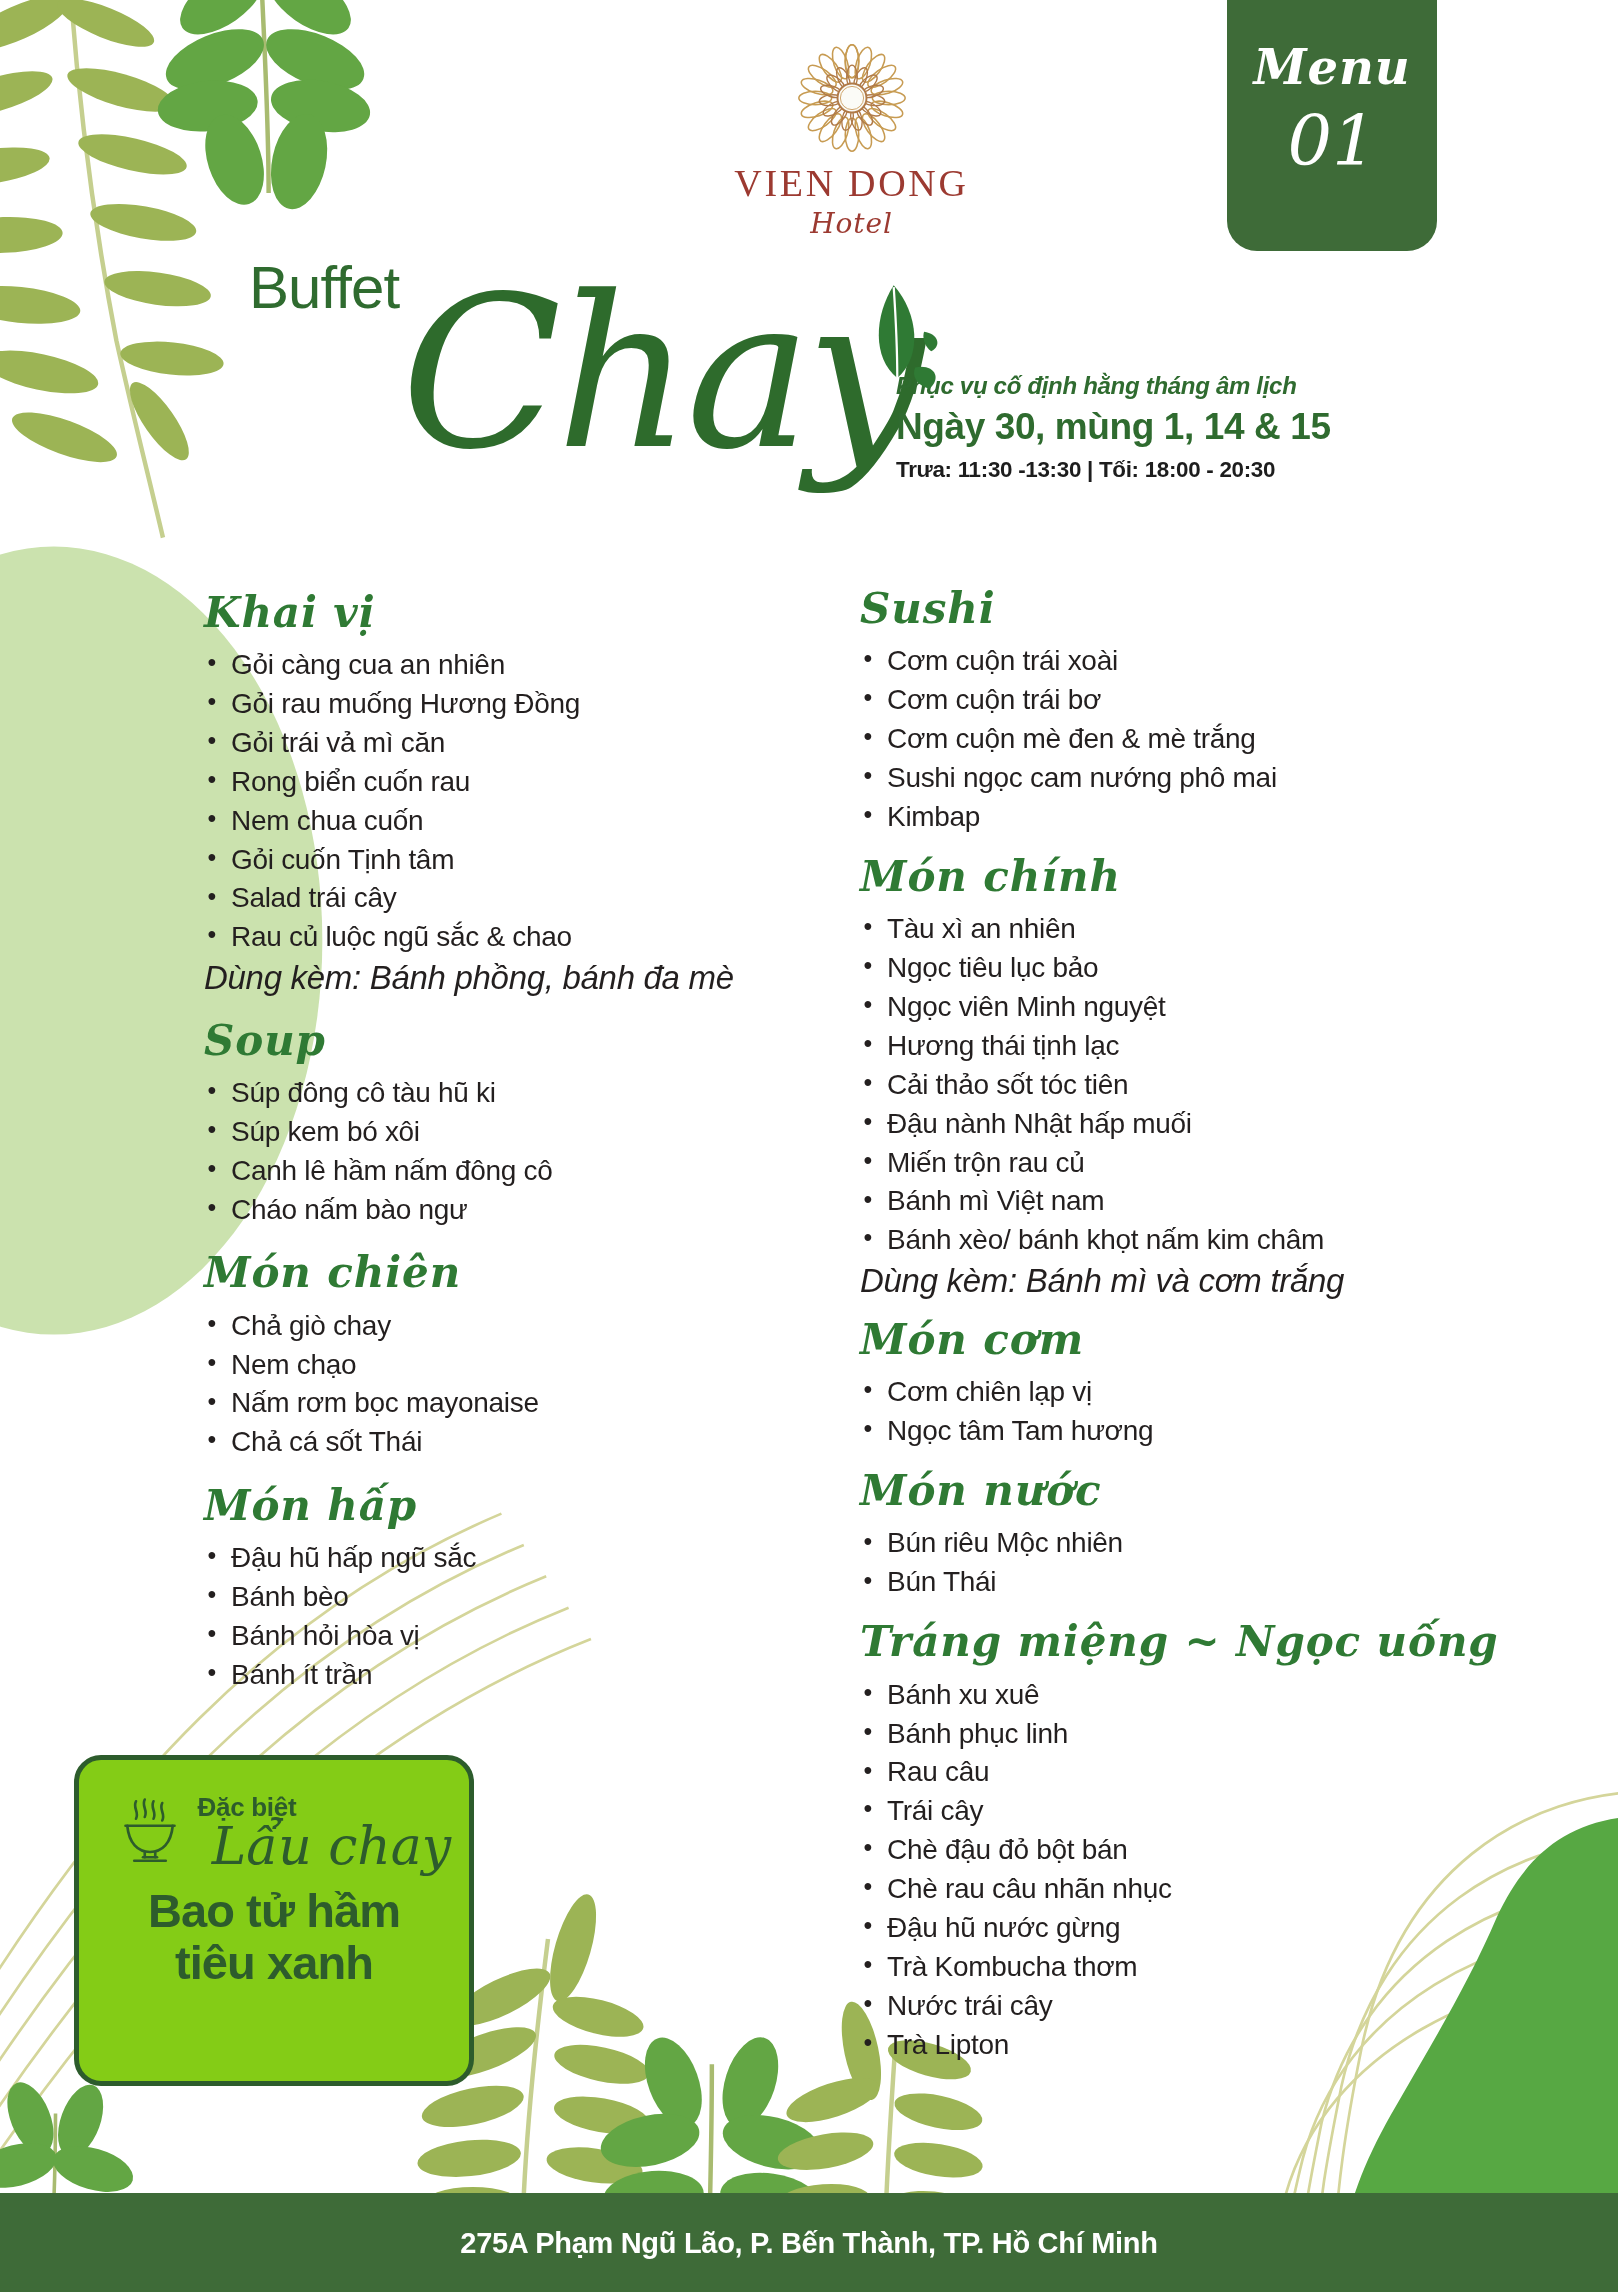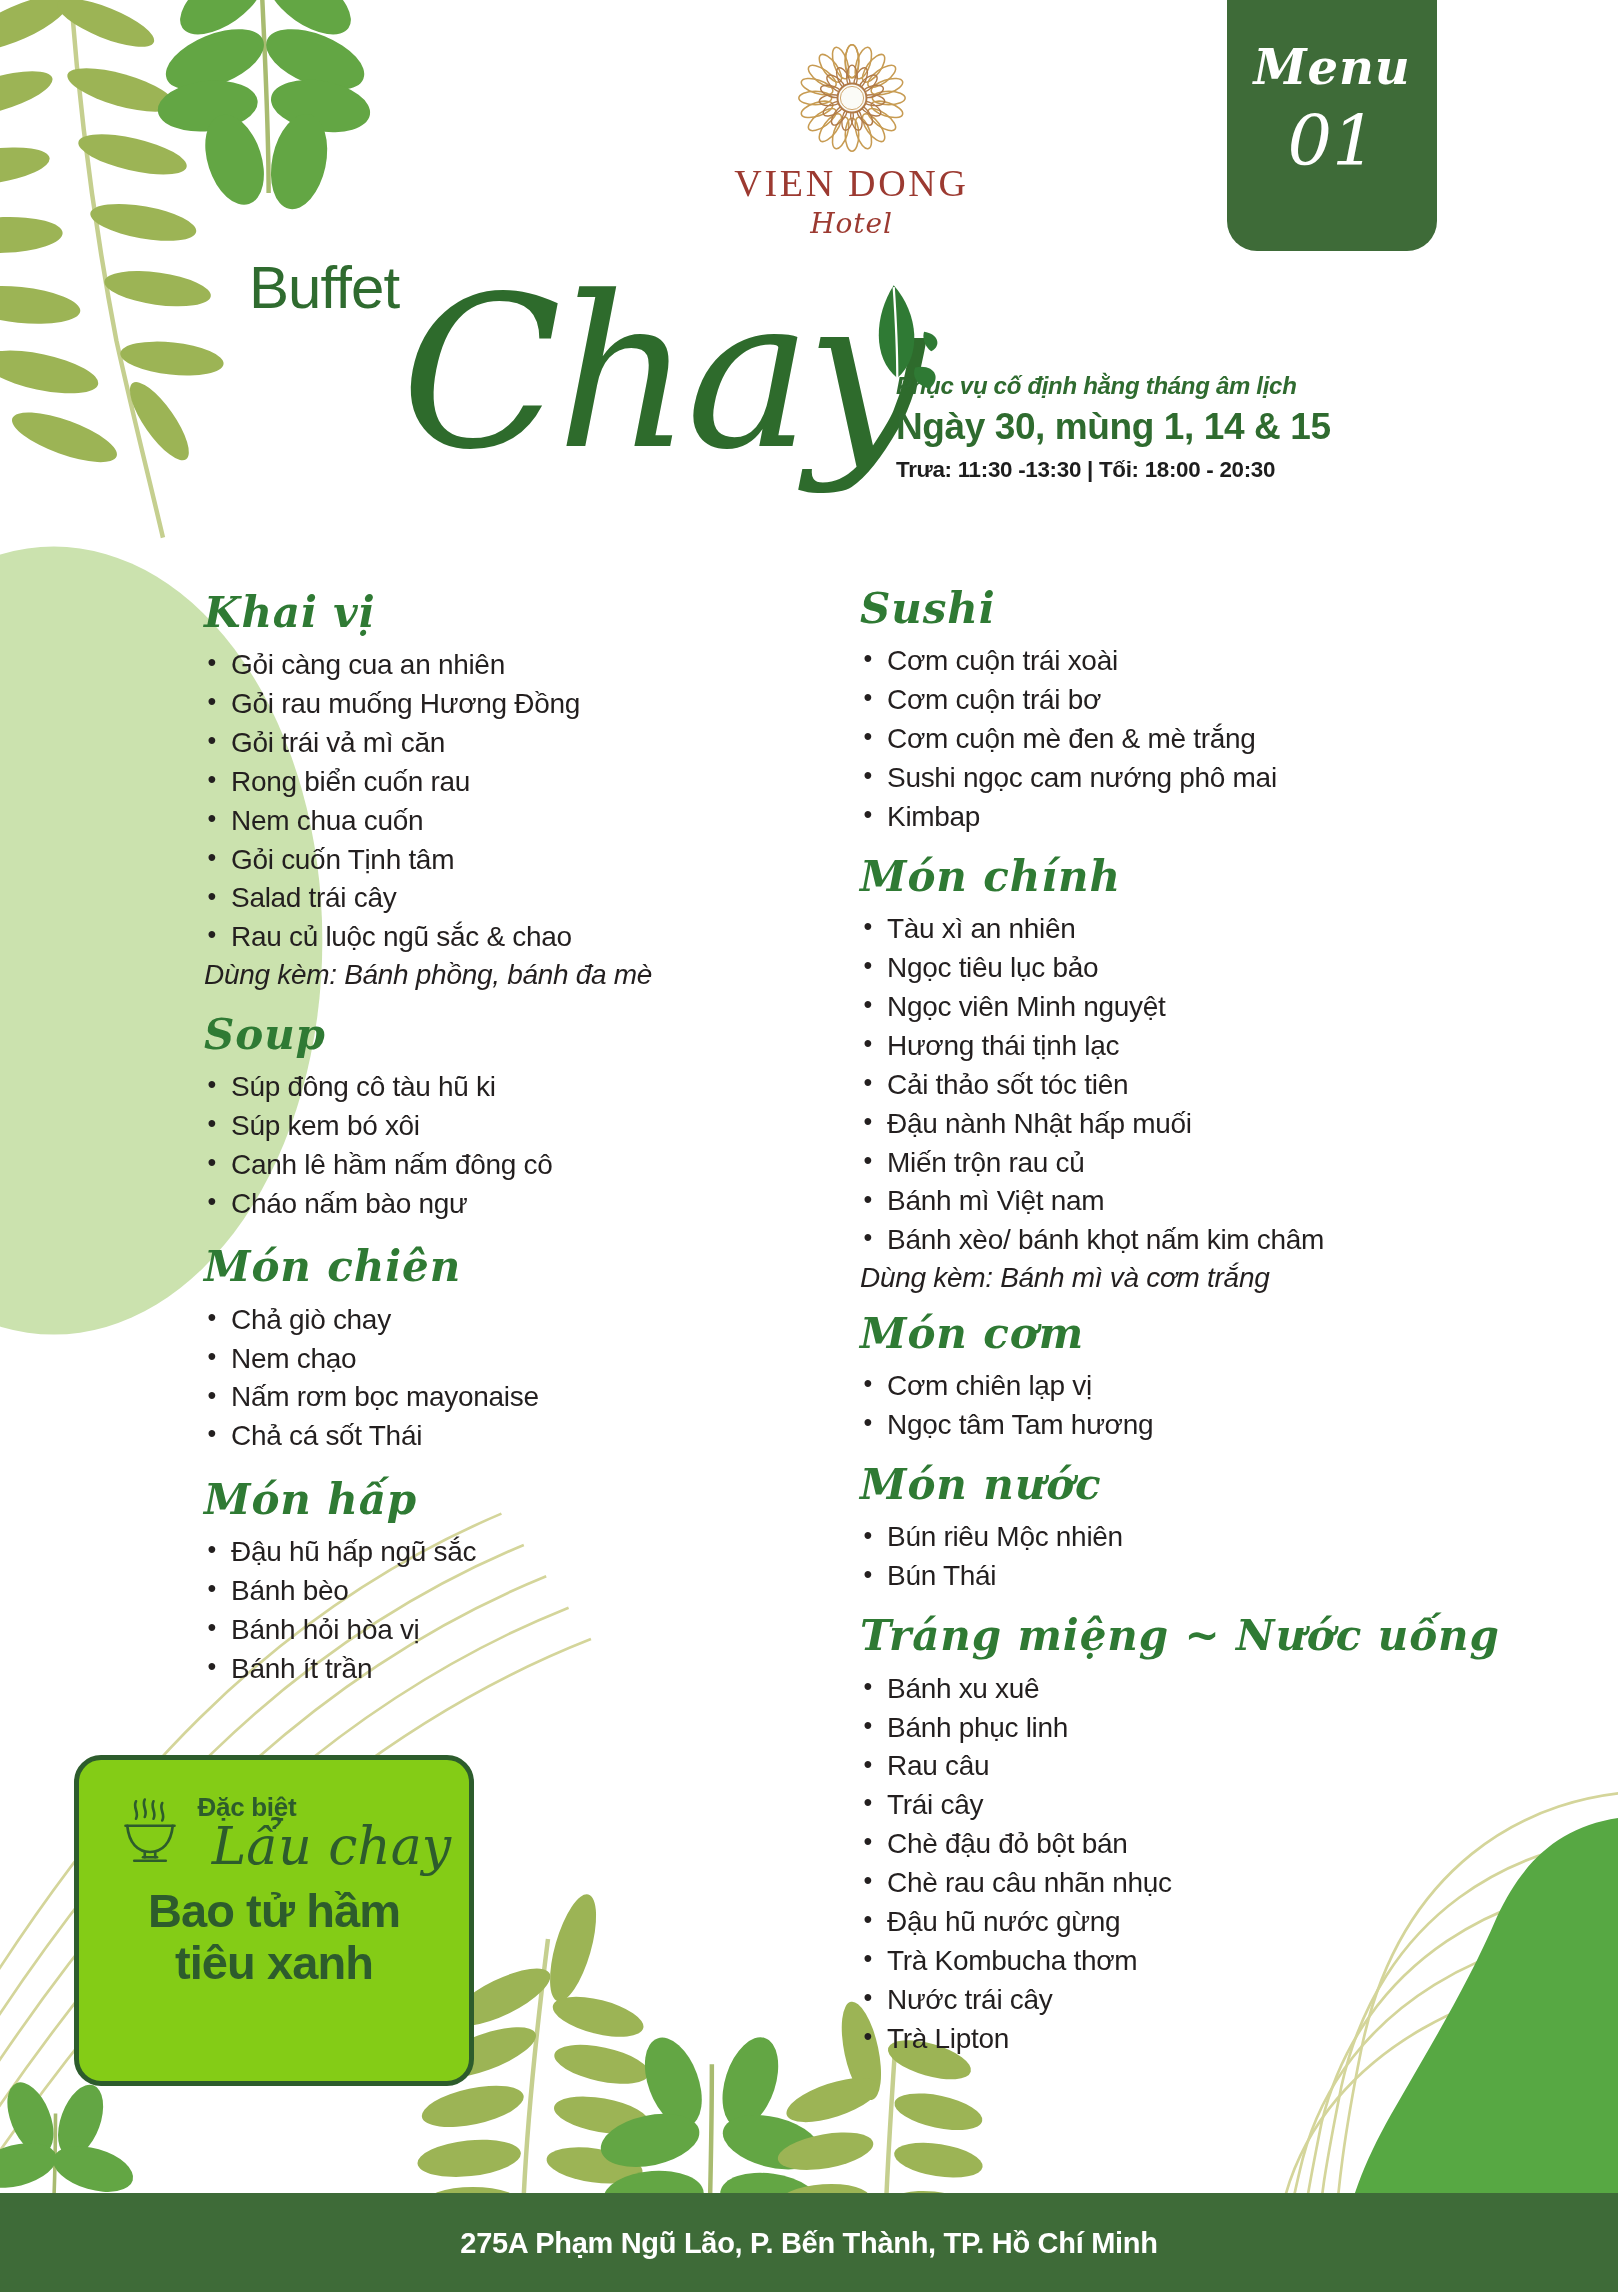--- a/index.html
+++ b/index.html
@@ -85,21 +85,21 @@
   .items { list-style: none; }
   .items li {
     font-size: 28px; color: #231f1f; line-height: 1.39;
     padding-left: 27px; position: relative; letter-spacing: -0.3px;
   }
   .items li::before {
     content: "\2022"; position: absolute; left: 3.6px; top: -0.9px;
     font-size: 25px; color: #231f1f;
   }
   .note {
-    font-size: 28px; font-style: italic; color: #231f1f;
+    font-size: 33px; font-style: italic; color: #231f1f;
     margin-top: 1.8px; letter-spacing: -0.3px;
   }
   #col-right .sec-title { margin-top: 16px; }
   #col-left  .sec-title { margin-top: 19.7px; }
   .sec:first-child .sec-title { margin-top: 0; }
 
   
   .special-box {
     position: absolute; left: 74px; top: 1755px;
     width: 400px; height: 331px;
@@ -395,21 +395,21 @@
       </ul>
     </div>
     <div class="sec">
       <div class="sec-title">Món nước</div>
       <ul class="items">
         <li>Bún riêu Mộc nhiên</li>
         <li>Bún Thái</li>
       </ul>
     </div>
     <div class="sec">
-      <div class="sec-title">Tráng miệng ~ Nước uống</div>
+      <div class="sec-title">Tráng miệng ~ Ngọc uống</div>
       <ul class="items">
         <li>Bánh xu xuê</li>
         <li>Bánh phục linh</li>
         <li>Rau câu</li>
         <li>Trái cây</li>
         <li>Chè đậu đỏ bột bán</li>
         <li>Chè rau câu nhãn nhục</li>
         <li>Đậu hũ nước gừng</li>
         <li>Trà Kombucha thơm</li>
         <li>Nước trái cây</li>

